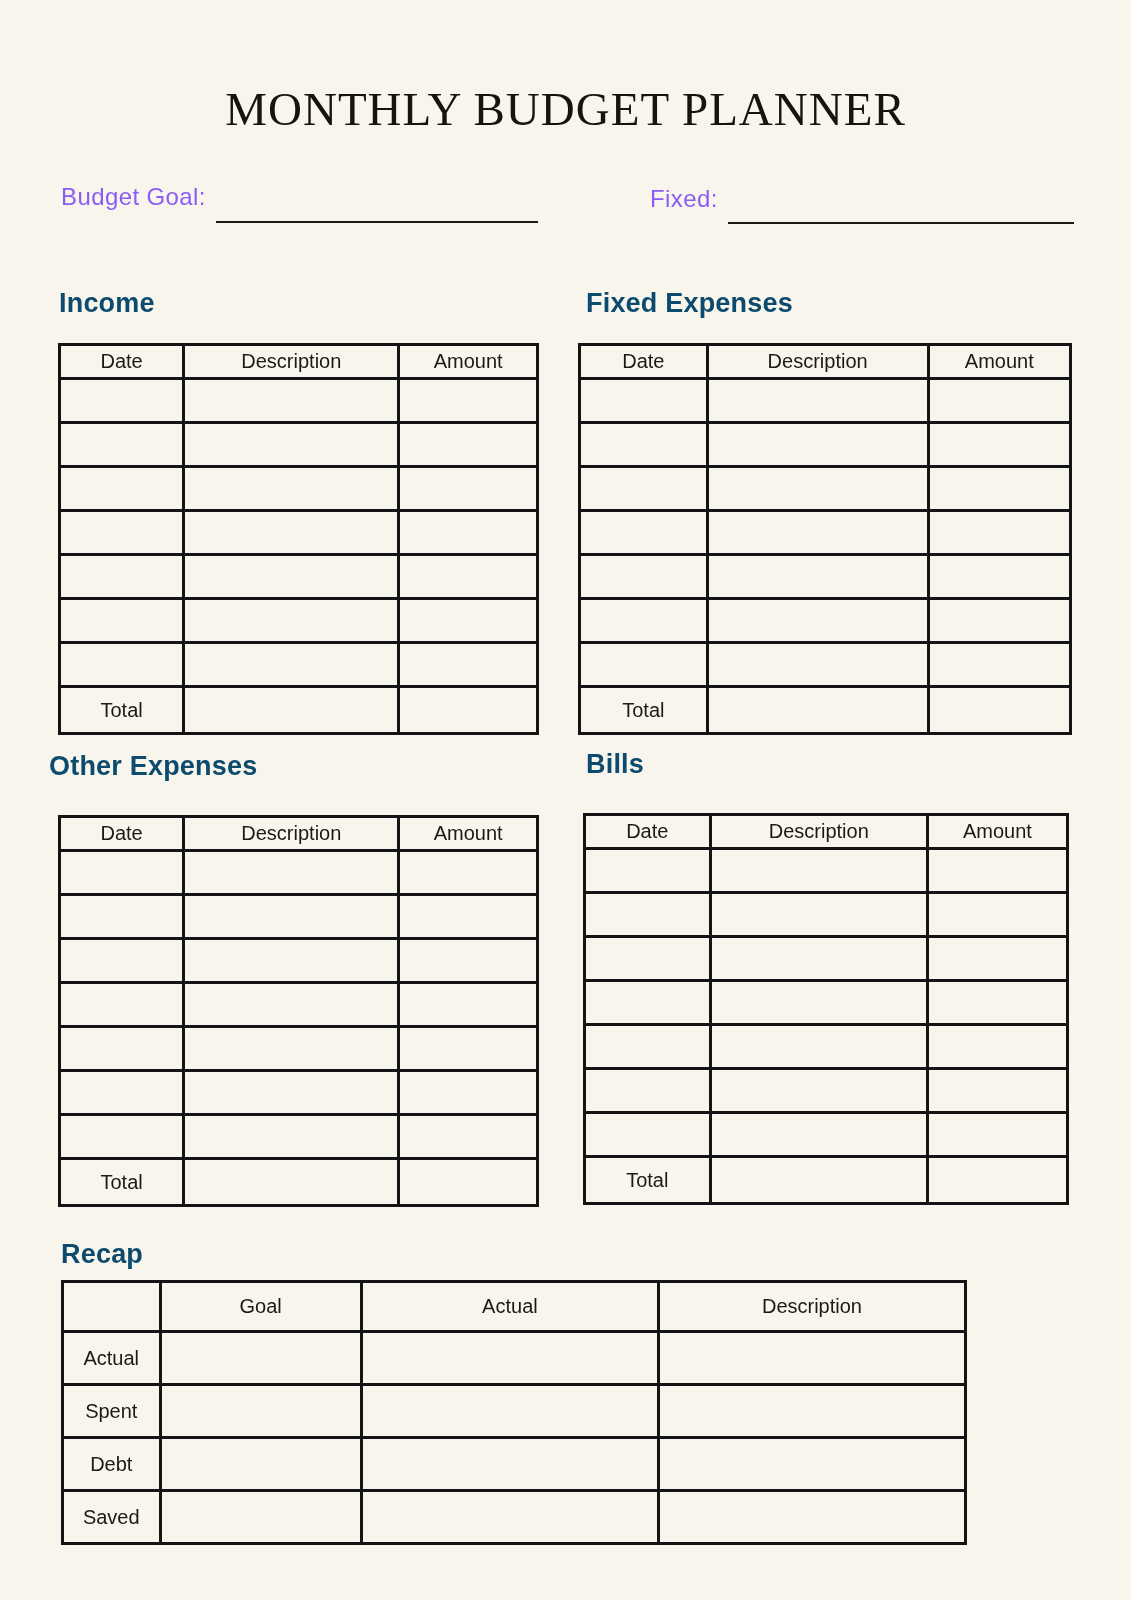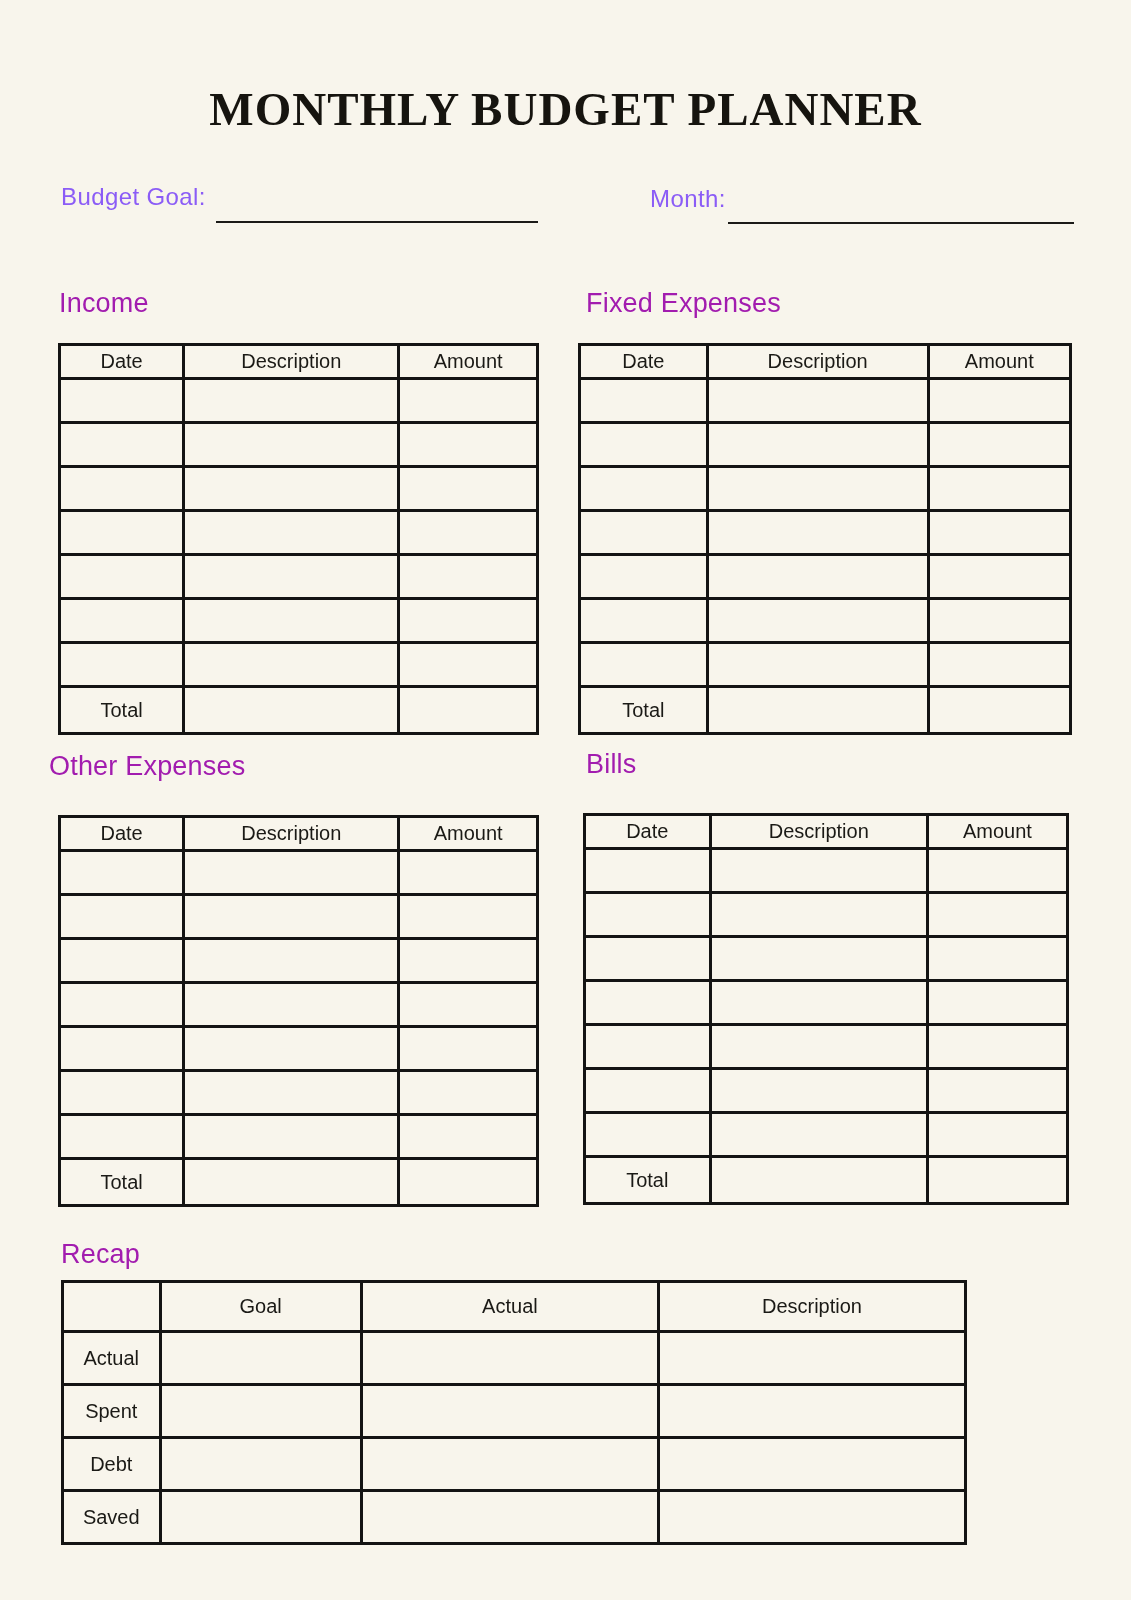--- a/index.html
+++ b/index.html
@@ -10,21 +10,21 @@
     background:#f8f5ec;
     color:#141414;
     font-family:"Liberation Sans", sans-serif;
     overflow:hidden;
   }
 
   .doc-title {
     position:absolute; top:82px; left:0; width:100%;
     text-align:center;
     font-family:"Liberation Serif", serif;
-    font-weight:700;
+    font-weight:400;
     font-size:47px;
     letter-spacing:1px;
     color:#16140f;
     white-space:nowrap;
   }
 
   .field-label {
     position:absolute;
     font-size:24px; font-weight:400;
     letter-spacing:0.4px; color:#8b5cf6;
@@ -32,22 +32,22 @@
   }
   .lbl-budget-goal { left:61px;  top:183px; }
   .lbl-month       { left:650px; top:185px; }
 
   .input-line { position:absolute; height:2px; background:#1b1a17; }
   .line-budget-goal { left:216px; top:221px; width:322px; }
   .line-month       { left:728px; top:222px; width:346px; }
 
   .section-heading {
     position:absolute;
-    font-size:27px; font-weight:400;
-    letter-spacing:0.2px; color:#a21caf;
+    font-size:27px; font-weight:700;
+    letter-spacing:0.2px; color:#0c4a6e;
     white-space:nowrap;
   }
   .h-income { left:59px;  top:288px; }
   .h-fixed  { left:586px; top:288px; }
   .h-other  { left:49px;  top:751px;text-align:right; }
   .h-bills  { left:586px; top:749px; }
   .h-recap  { left:61px;  top:1239px; }
 
   table {
     position:absolute;
@@ -88,21 +88,21 @@
 </head>
 <body>
 
 <div class="page">
 
   <div class="doc-title">MONTHLY BUDGET PLANNER</div>
 
   <div class="field-label lbl-budget-goal">Budget Goal:</div>
   <div class="input-line line-budget-goal"></div>
 
-  <div class="field-label lbl-month">Month:</div>
+  <div class="field-label lbl-month">Fixed:</div>
   <div class="input-line line-month"></div>
 
   <div class="section-heading h-income">Income</div>
   <table class="t-std t-income">
     <colgroup>
         <col class="c-date">
         <col class="c-desc">
         <col class="c-amt">
       </colgroup>
     <thead>

